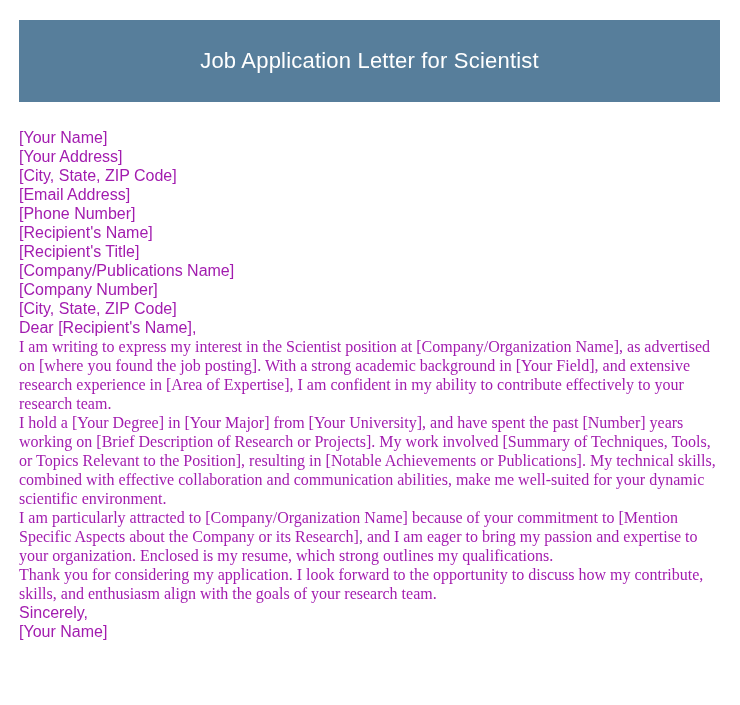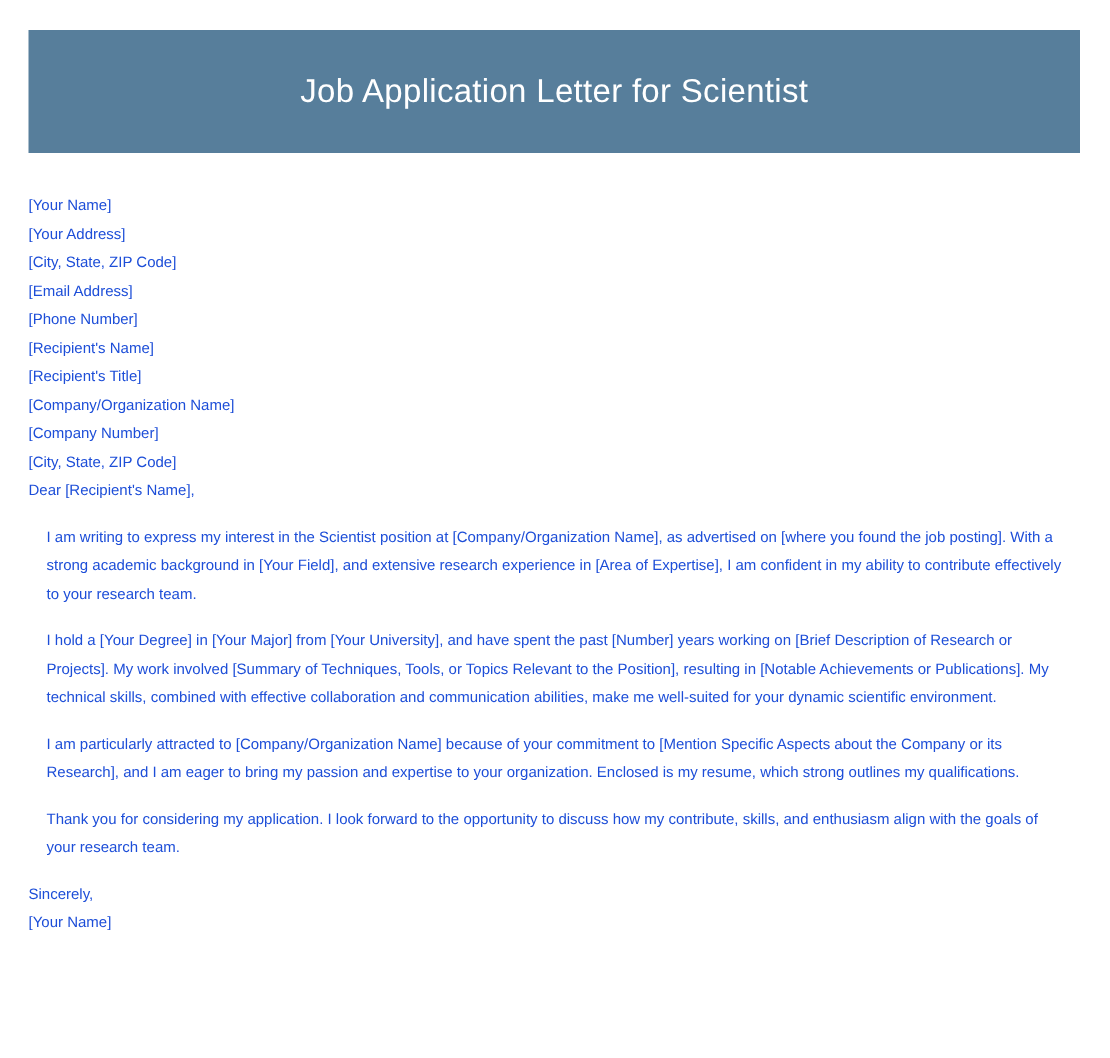--- a/index.html
+++ b/index.html
@@ -44,43 +44,44 @@
     line-height: 1.2;
     text-align: center;
     white-space: nowrap;
   }
 
   .doc-body {
     position: absolute;
     left: 19px;
     top: 128px;
     width: 703px;
-    color: #1d4ed8;
+    color: #a21caf;
     font-family: "Liberation Sans", sans-serif;
-    font-size: 10px;
+    font-size: 16px;
     line-height: 19px;
     text-align: left;
   }
 
   .letter-line {
     display: block;
     margin: 0;
     padding: 0;
     line-height: 19px;
     white-space: pre-wrap;
     word-wrap: break-word;
   }
 
   .letter-para {
     display: block;
-    margin: 12px;
+    margin: 0;
     padding: 0;
     line-height: 19px;
     text-align: left;
     word-wrap: break-word;
+    font-family: Liberation Serif, serif;
   }
 </style>
 </head>
 <body>
 
 <div class="doc-page">
 
   <div class="doc-header">
     <div class="doc-title">Job Application Letter for Scientist</div>
   </div>
@@ -91,21 +92,21 @@
       <span class="letter-line">[Your Name]</span>
       <span class="letter-line">[Your Address]</span>
       <span class="letter-line">[City, State, ZIP Code]</span>
       <span class="letter-line">[Email Address]</span>
       <span class="letter-line">[Phone Number]</span>
     </div>
 
     <div>
       <span class="letter-line">[Recipient's Name]</span>
       <span class="letter-line">[Recipient's Title]</span>
-      <span class="letter-line">[Company/Organization Name]</span>
+      <span class="letter-line">[Company/Publications Name]</span>
       <span class="letter-line">[Company Number]</span>
       <span class="letter-line">[City, State, ZIP Code]</span>
     </div>
 
     <span class="letter-line">Dear [Recipient's Name],</span>
 
     <p class="letter-para">I am writing to express my interest in the Scientist position at [Company/Organization Name], as advertised on [where you found the job posting]. With a strong academic background in [Your Field], and extensive research experience in [Area of Expertise], I am confident in my ability to contribute effectively to your research team.</p>
     <p class="letter-para">I hold a [Your Degree] in [Your Major] from [Your University], and have spent the past [Number] years working on [Brief Description of Research or Projects]. My work involved [Summary of Techniques, Tools, or Topics Relevant to the Position], resulting in [Notable Achievements or Publications]. My technical skills, combined with effective collaboration and communication abilities, make me well-suited for your dynamic scientific environment.</p>
     <p class="letter-para">I am particularly attracted to [Company/Organization Name] because of your commitment to [Mention Specific Aspects about the Company or its Research], and I am eager to bring my passion and expertise to your organization. Enclosed is my resume, which strong outlines my qualifications.</p>
     <p class="letter-para">Thank you for considering my application. I look forward to the opportunity to discuss how my contribute, skills, and enthusiasm align with the goals of your research team.</p>

